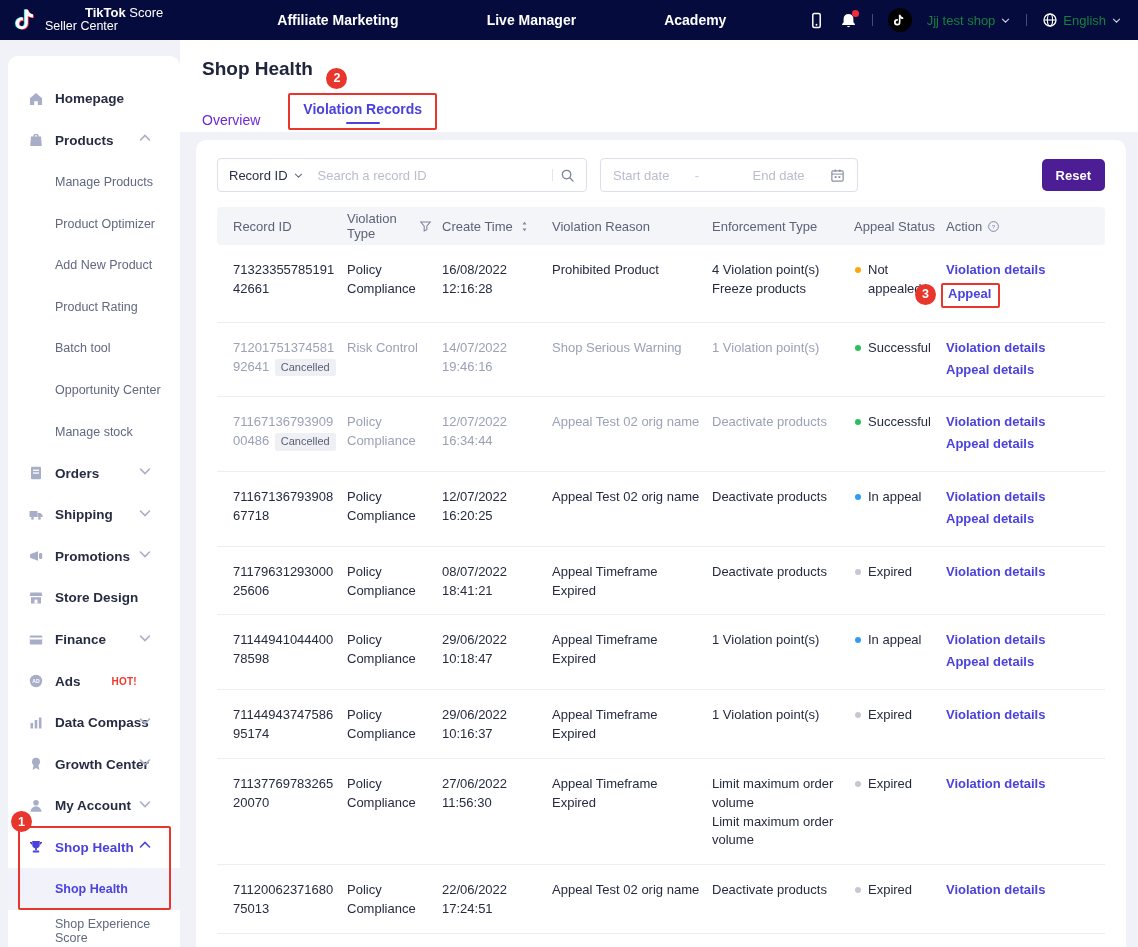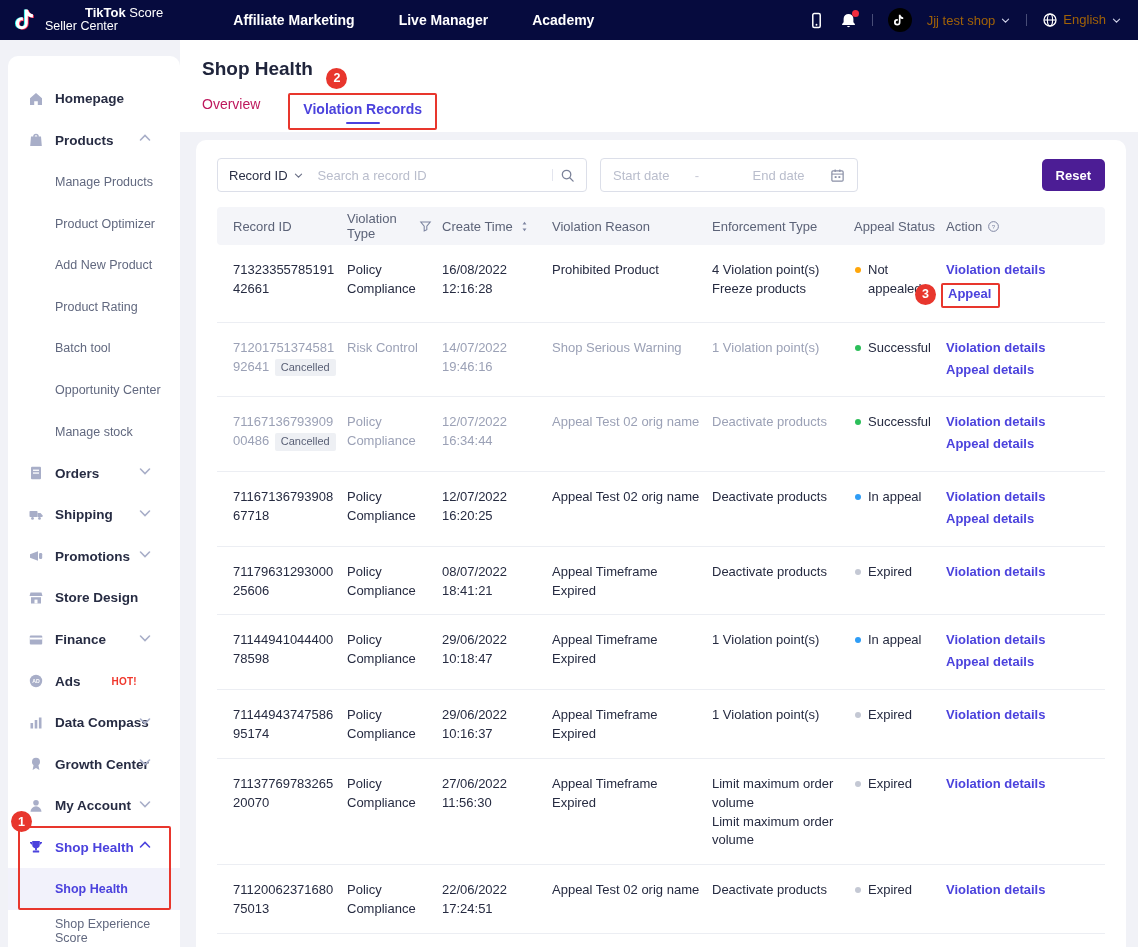--- a/index.html
+++ b/index.html
@@ -17,29 +17,29 @@
   .topbar {
     position:absolute; left:0; top:0; width:1138px; height:40px;
     background:#060b3e; display:flex; align-items:center; z-index:30;
   }
   .logo { display:flex; align-items:center; gap:7px; padding-left:14px; }
   .logo-note svg { height:28px; width:24px; }
   .logo-text { color:#fff; line-height:1.1; font-size:13px; }
   .logo-text .l1 b { font-weight:700;margin-left:40px; }
   .logo-text .l2 { font-size:12.5px; font-weight:400; }
   .topbar-nav { display:flex; gap:44px; margin-left:70px; }
-  .nav-item { color:#fff; font-size:14px; font-weight:700; cursor:pointer; }
+  .nav-item { color:#fff; font-size:14px; font-weight:700; cursor:pointer;margin-left:44px; }
   .topbar-right { margin-left:auto; display:flex; align-items:center; gap:15px; padding-right:16px; }
   .tb-icon { position:relative; color:#fff; }
   .tb-icon svg { width:17px; height:17px; }
   .bell-dot { position:absolute; right:-2px; top:-2px; width:7px; height:7px; border-radius:50%; background:#f22c3d; }
   .tb-divider { width:1px; height:12px; background:#484d77; }
   .avatar { width:24px; height:24px; border-radius:50%; background:#000; display:flex; align-items:center; justify-content:center; }
   .avatar svg { width:13px; height:13px; }
-  .shop-name, .lang-label { color:#a16207; font-size:13px; display:flex; gap:5px; }
+  .shop-name, .lang-label { color:#15803d; font-size:13px; display:flex; align-items:center; gap:5px; }
   .chev svg { width:11px; height:11px; }
 
   
   .sidebar {
     position:absolute; left:8px; top:56px; width:172px; height:891px;
     background:#fff; border-radius:10px 10px 0 0; z-index:10; padding-top:22px;
   }
   .side-item { height:41.6px; display:flex; align-items:center; padding-left:20px; position:relative; cursor:pointer; }
   .side-item .icon { width:16px; margin-right:11px; color:#a8aec8; }
   .side-item .icon svg { width:16px; height:16px; }
@@ -53,21 +53,21 @@
   .side-item.sub.active .side-label { color:#4b42dd; font-weight:600; }
   .hot-badge { color:#f0372c; font-size:10px; font-weight:700; margin-left:7px; letter-spacing:.2px;padding-left:24px; }
 
   
   .main-header {
     position:absolute; left:180px; top:40px; width:958px; height:92px;
     background:#fff; z-index:5;
   }
   .page-title { padding:18px 0 0 22px; font-size:19px; font-weight:700; color:#20253c; }
   .tabs { position:absolute; left:22px; bottom:0; display:flex; align-items:flex-end; gap:28px; }
-  .tab { font-size:14px; color:#be185d; padding-bottom:20px; cursor:pointer; }
+  .tab { font-size:14px; color:#6d28d9; padding-bottom:4px; cursor:pointer; }
   .tab-box { border:2.5px solid #e8362d; border-radius:2px; padding:6px 13px 4px; position:relative; margin-bottom:2px; }
   .tab.active { color:#4b42dd; font-weight:600; padding-bottom:0; }
   .tab-underline { width:34px; height:2.5px; background:#4b42dd; margin:5px auto 0; border-radius:1px; }
 
   
   .ann-circle {
     width:21px; height:21px; border-radius:50%; background:#e8362d; color:#fff;
     font-size:12.5px; font-weight:700; display:flex; align-items:center; justify-content:center;
     position:absolute; z-index:40;
   }

